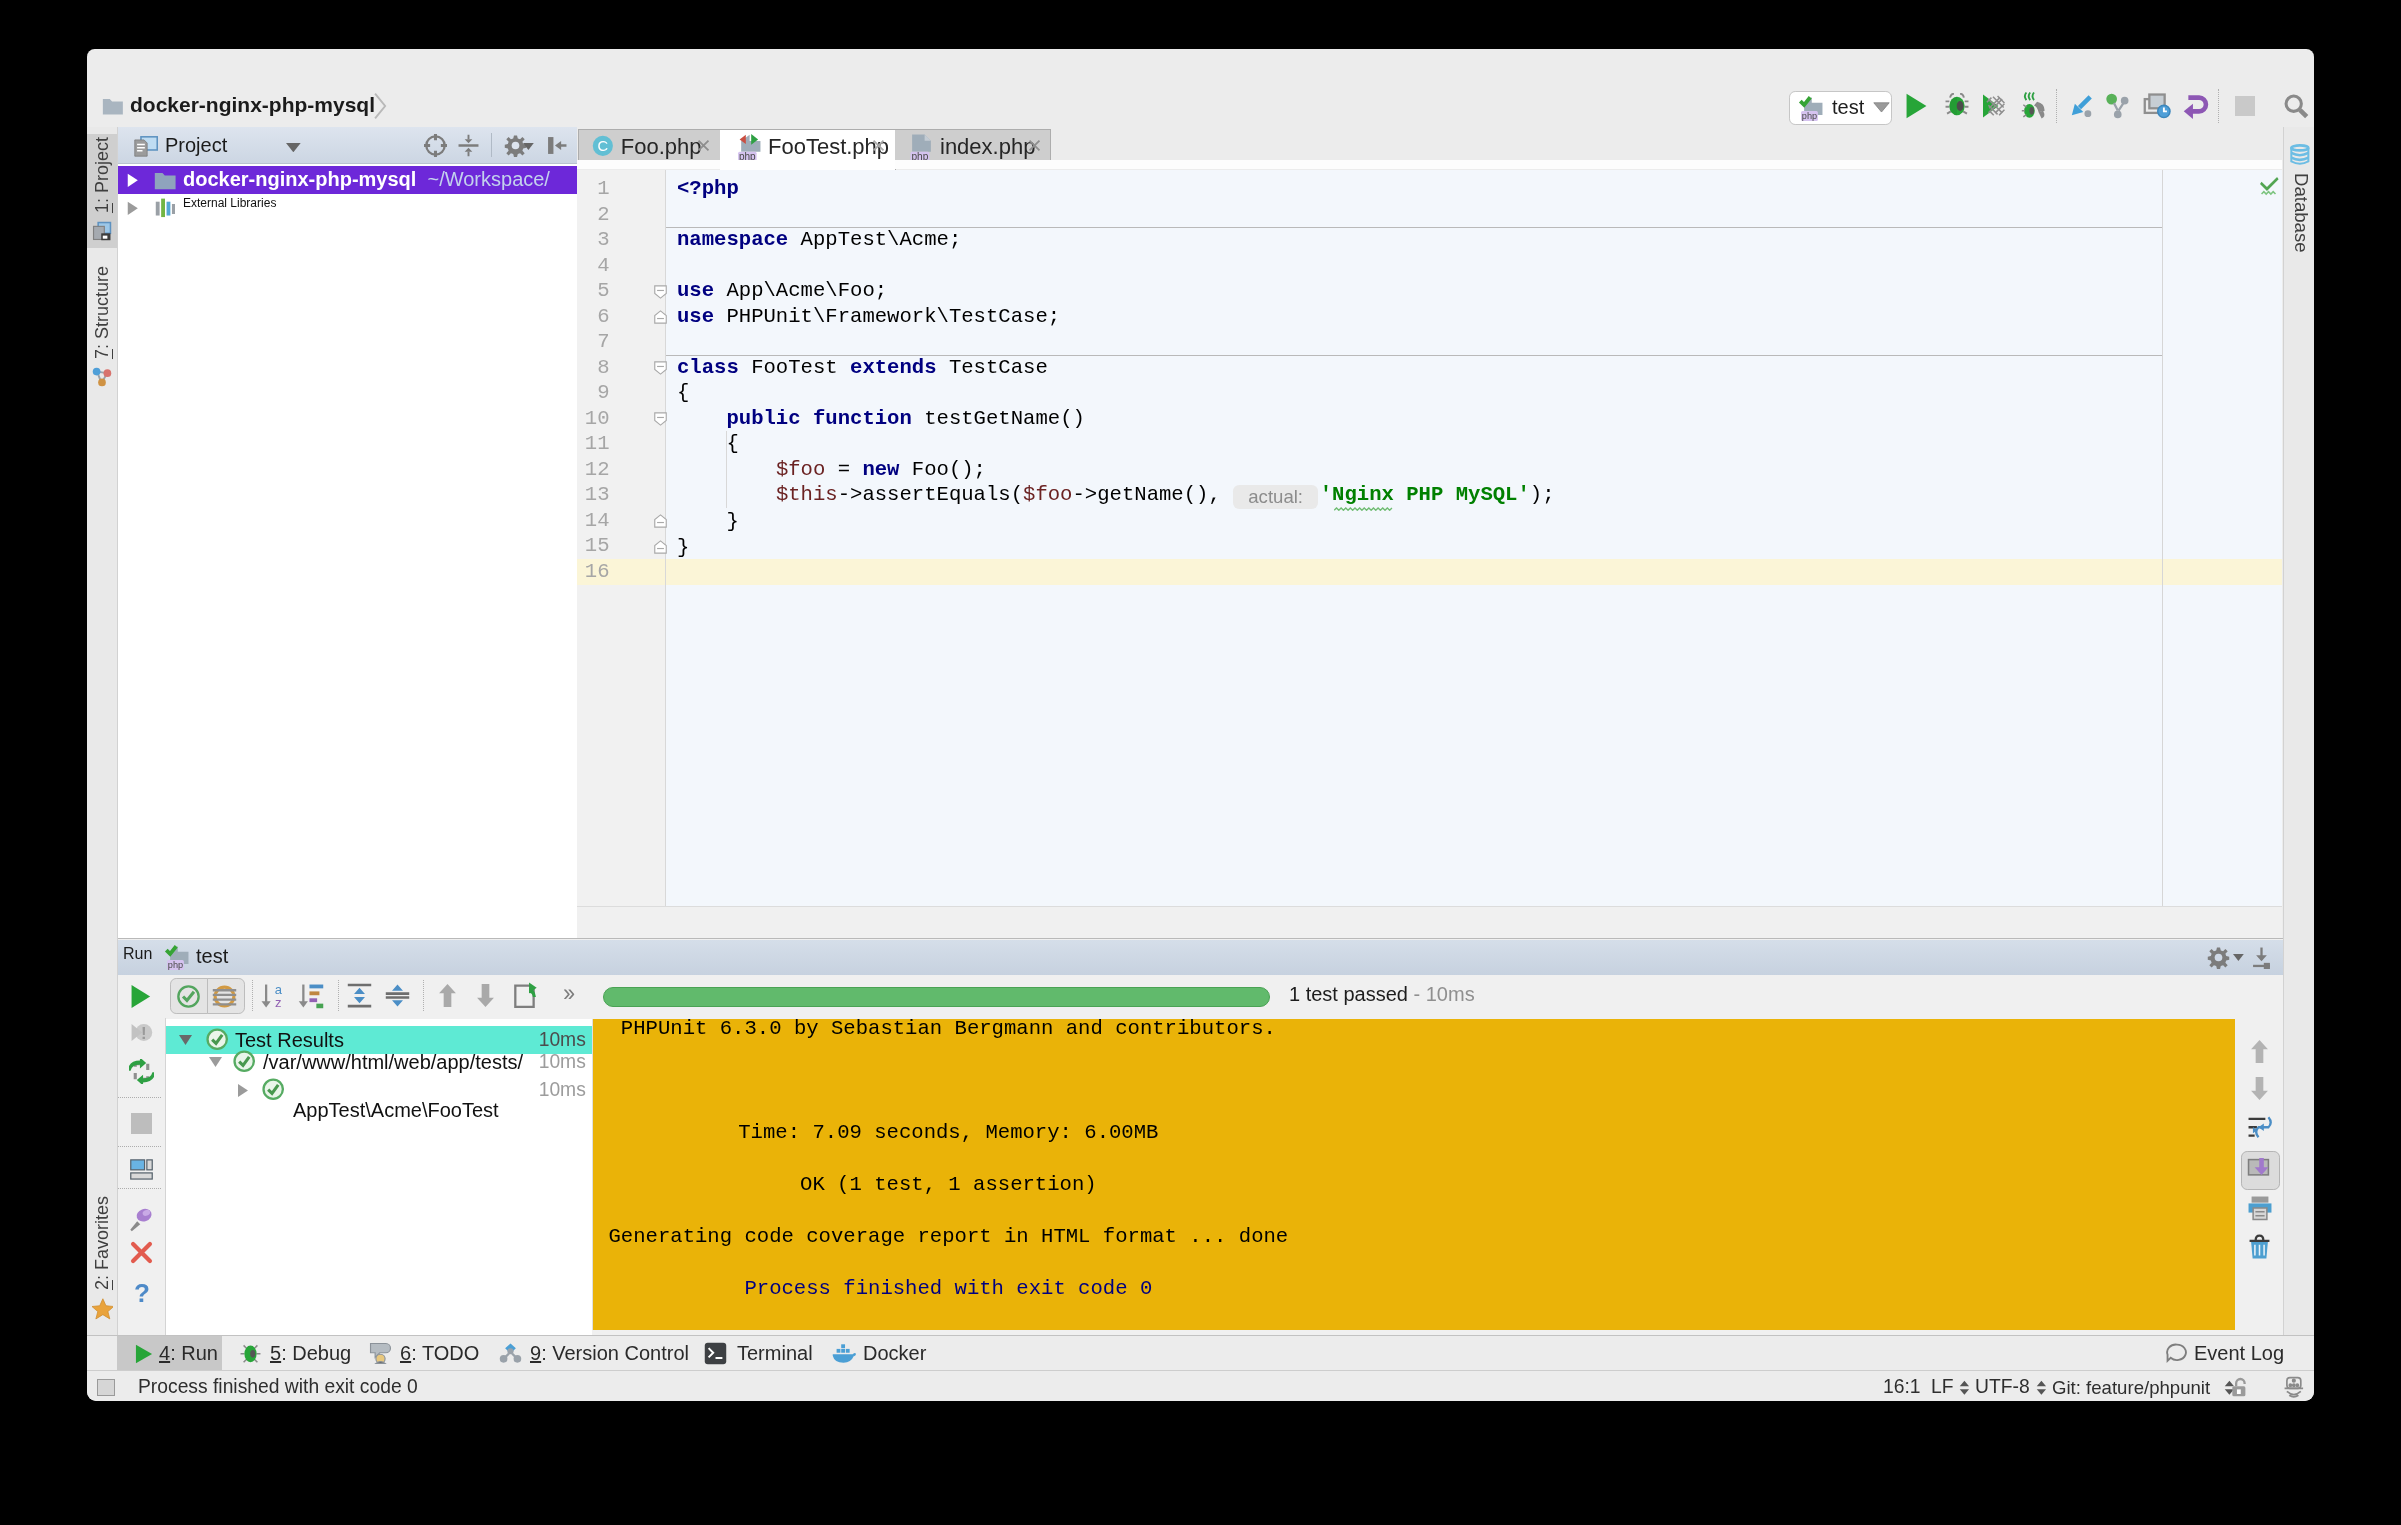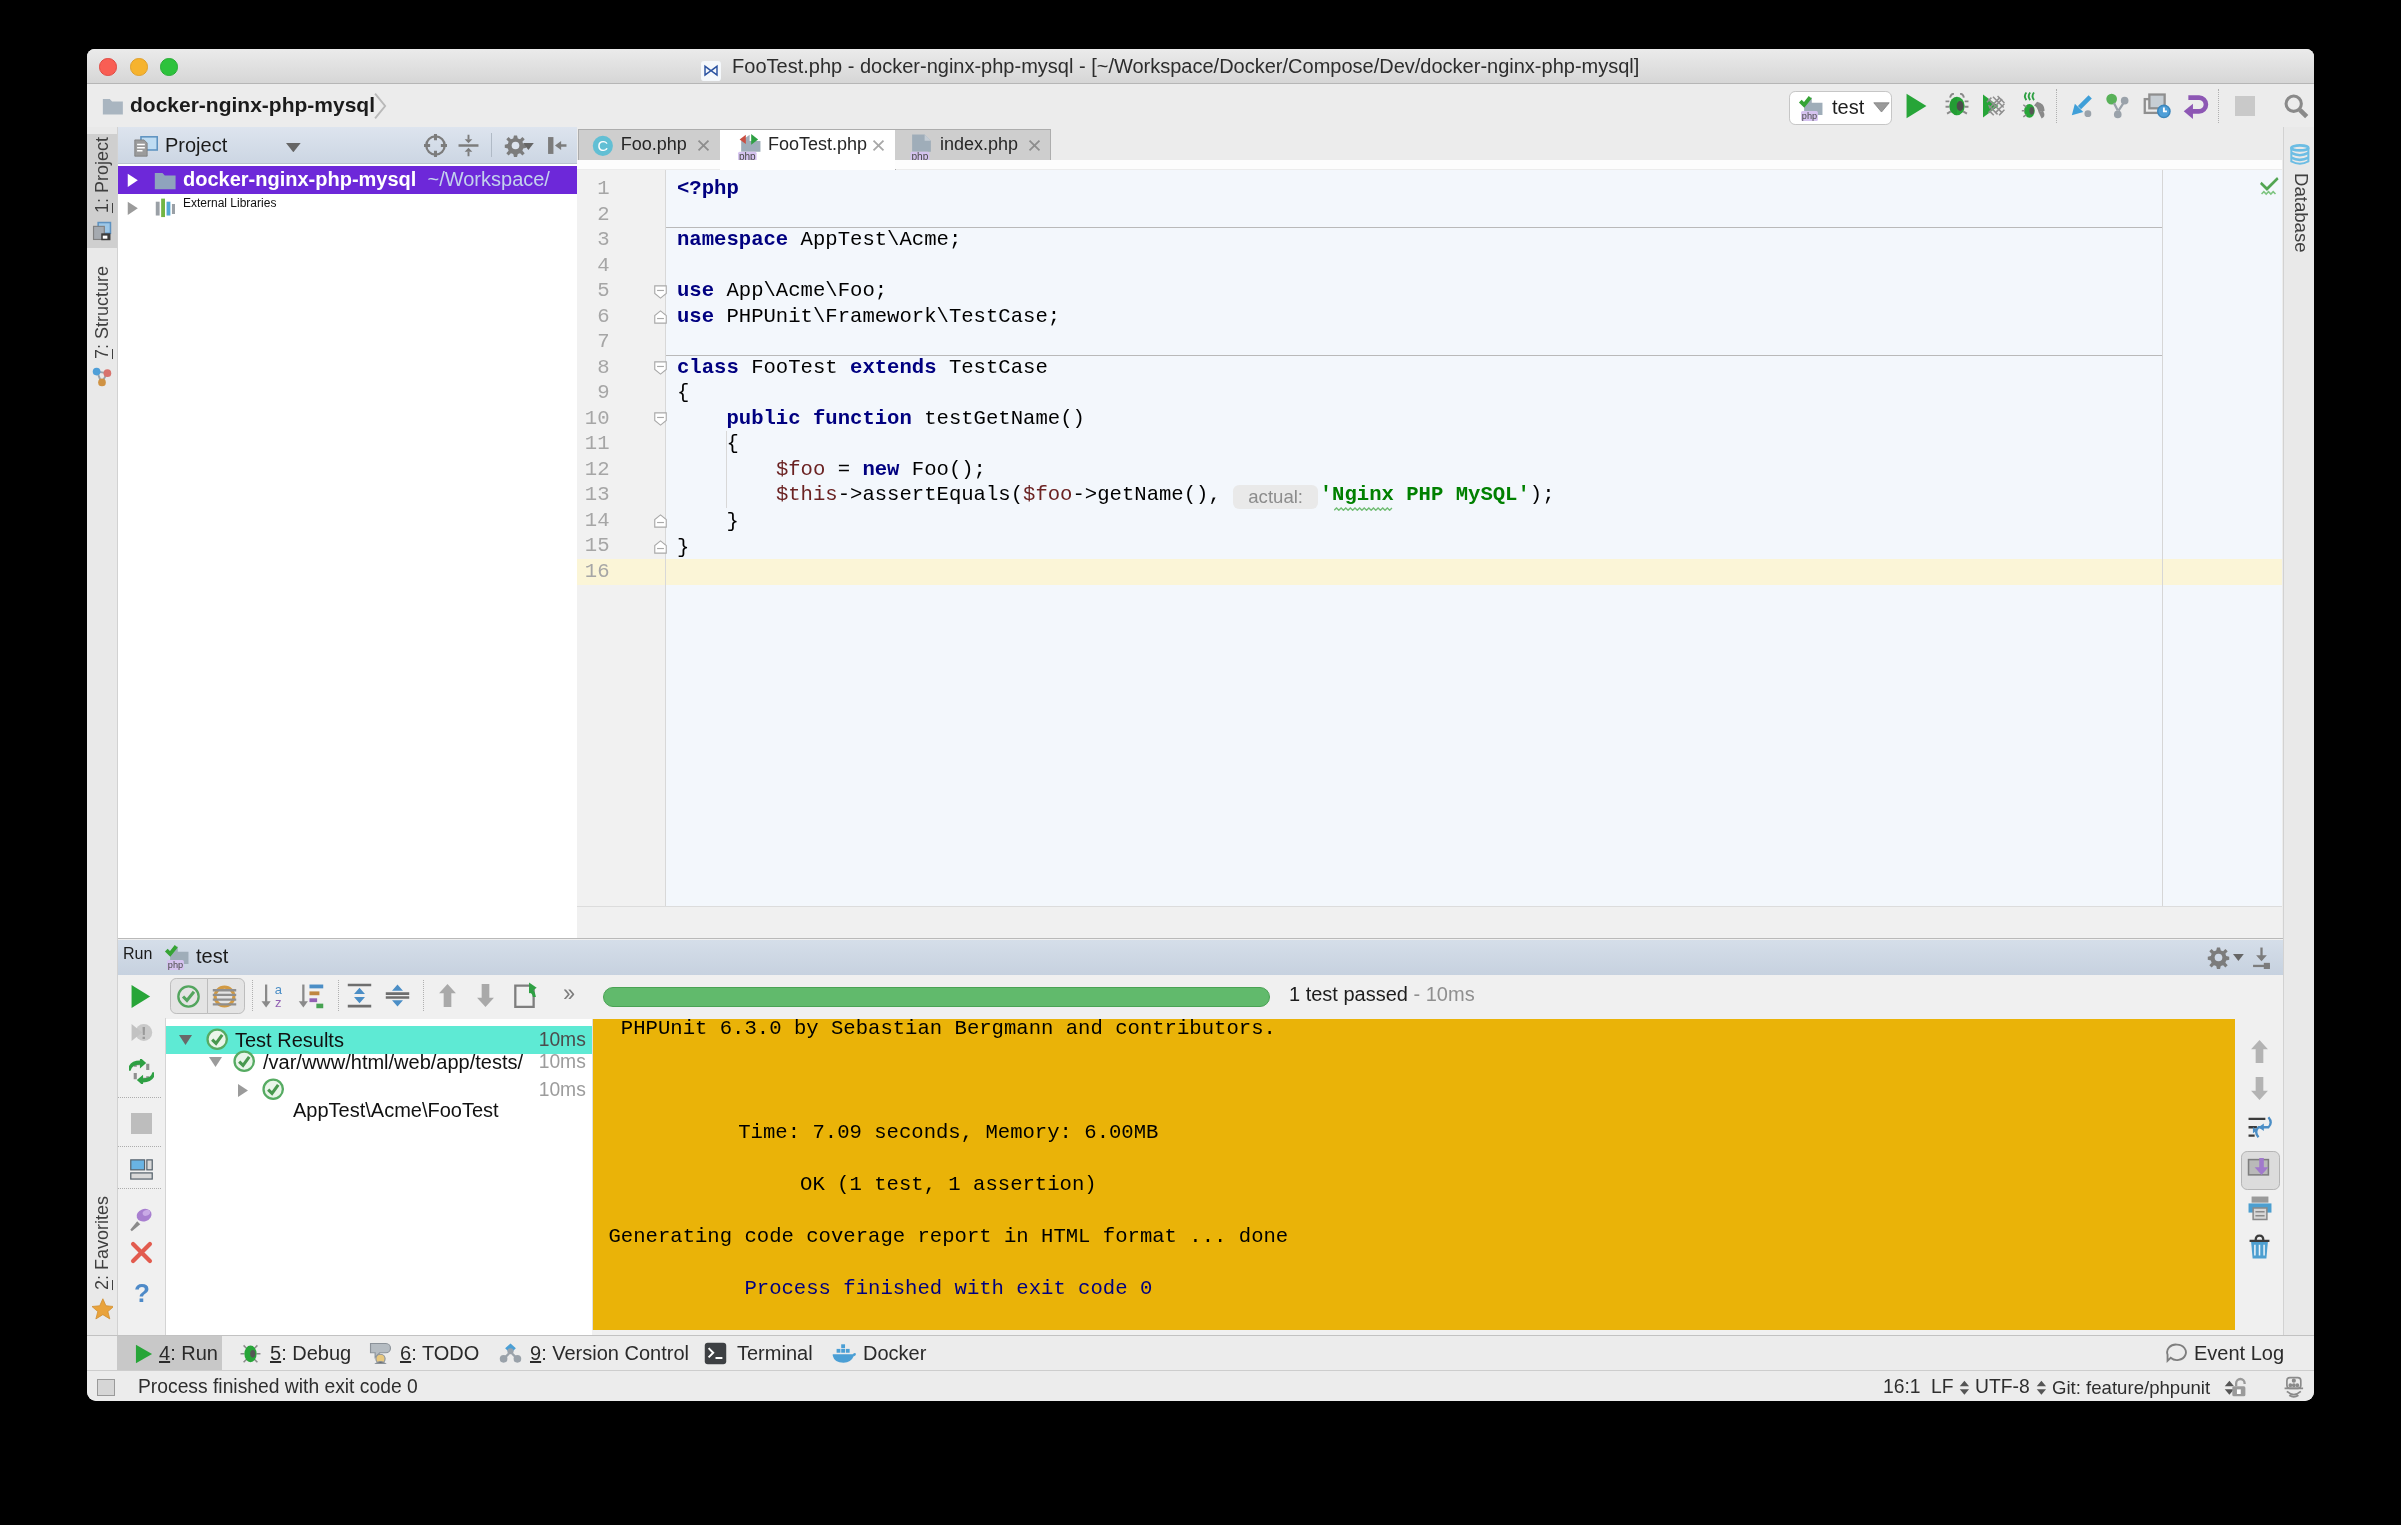--- a/index.html
+++ b/index.html
@@ -20,21 +20,21 @@
 
 #projpanel{left:31px;top:78px;width:460px;height:811px;background:#fff;border-right:0.8px solid #cfcfcf;}
 #projhead{left:0;top:0;width:100%;height:36px;background:linear-gradient(#dde4ee,#ccd6e3);border-bottom:0.8px solid #b9c2cf;}
 #projhead .t{left:47px;top:7px;font-size:20px;color:#1b1b1b;}
 #rowsel{left:0;top:39px;width:460px;height:29px;background:#6d28d9;}
 #rowext{left:0;top:67px;width:460px;height:29px;background:#fff;}
 
 #tabbar{left:490px;top:78px;width:1705px;height:43px;background:#ececec;}
 .tab{top:1.5px;height:32px;background:#cecece;border:0.8px solid #adadad;border-left:none;}
 .tab.active{background:#fff;height:41px;border-bottom:none;}
-.tab .tt{font-size:18px;color:#262626;}
+.tab .tt{font-size:22px;color:#262626;}
 
 #editor{left:490px;top:121px;width:1705px;height:737px;background:#f3f7fc;}
 #gutter{left:0;top:0;width:88px;height:737px;background:#f1f1f1;border-right:0.8px solid #d8d8d8;}
 #gutnums{left:0;top:6.2px;width:32.5px;text-align:right;font-family:"Liberation Mono",monospace;font-size:20.6px;line-height:25.5px;color:#a6a6a6;}
 #code{left:100px;top:6.2px;font-family:"Liberation Mono",monospace;font-size:20.6px;line-height:25.5px;color:#000;white-space:pre;}
 .kw{color:#000080;font-weight:bold;}
 .vr{color:#6b2222;}
 .st{color:#008000;font-weight:bold;}
 #caretline{left:0;top:389px;width:1705px;height:25.5px;background:#fbf5d7;}
 .msep{left:89px;width:1496px;height:0.8px;background:#b9b9b9;}
@@ -53,26 +53,20 @@
 
 #botbar{left:0;top:1286px;width:100%;height:34px;background:#ececec;border-top:0.8px solid #c2c2c2;}
 .bitem{top:0;height:34px;display:flex;align-items:center;font-size:20px;color:#2a2a2a;}
 #statusbar{left:0;top:1321px;width:100%;height:32px;background:#ececec;border-top:0.8px solid #cdcdcd;font-size:19.3px;color:#2e2e2e;}
 .u{text-decoration:underline;}
 .dots{border-left:1.5px dotted #b0b0b0;}
 #hint{display:inline-block;width:85px;margin-right:-10.8px;height:24px;line-height:24px;background:#e9e9e9;border-radius:6.2px;color:#8c8c8c;font-family:"Liberation Sans",sans-serif;font-size:18.6px;text-align:center;vertical-align:-3.1px;}
 </style></head>
 <body>
 <div id="win">
- <div class="a" id="titlebar">
-  <div class="a tl" style="left:12.4px;background:#f95e54;border:0.8px solid #e14942;"></div>
-  <div class="a tl" style="left:43px;background:#f6b32e;border:0.8px solid #e0a02b;"></div>
-  <div class="a tl" style="left:73px;background:#2dc23c;border:0.8px solid #27ad35;"></div>
-  <div class="a" id="title"><span style="display:inline-block;width:20px;height:20px;background:#f5f8fb;border-radius:3.1px;vertical-align:-3.1px;color:#2a52a0;font-size:17px;line-height:19.3px;text-align:center;">⋈</span>&nbsp; FooTest.php - docker-nginx-php-mysql - [~/Workspace/Docker/Compose/Dev/docker-nginx-php-mysql]</div>
- </div>
  <div class="a" id="navbar">
   <svg class="a" style="left:14.7px;top:11.6px;" width="21.7" height="20" viewBox="0 0 28 26">
         <path fill="#a9b5c0" d="M1 4 h9 l3 3 h14 v17 h-26 z"></path>
       </svg>
   <div class="a" id="crumb">docker-nginx-php-mysql</div>
   <svg class="a" style="left:285px;top:7.7px;" width="17" height="28" viewBox="0 0 22 36">
         <path fill="none" stroke="#b9b9b9" stroke-width="2.5" d="M4 2 l13 16 l-13 16"></path>
       </svg>
 
   <div class="a" style="left:1702px;top:7px;width:101px;height:32px;background:#fff;border:0.8px solid #c6c6c6;border-radius:6.2px;"></div>

